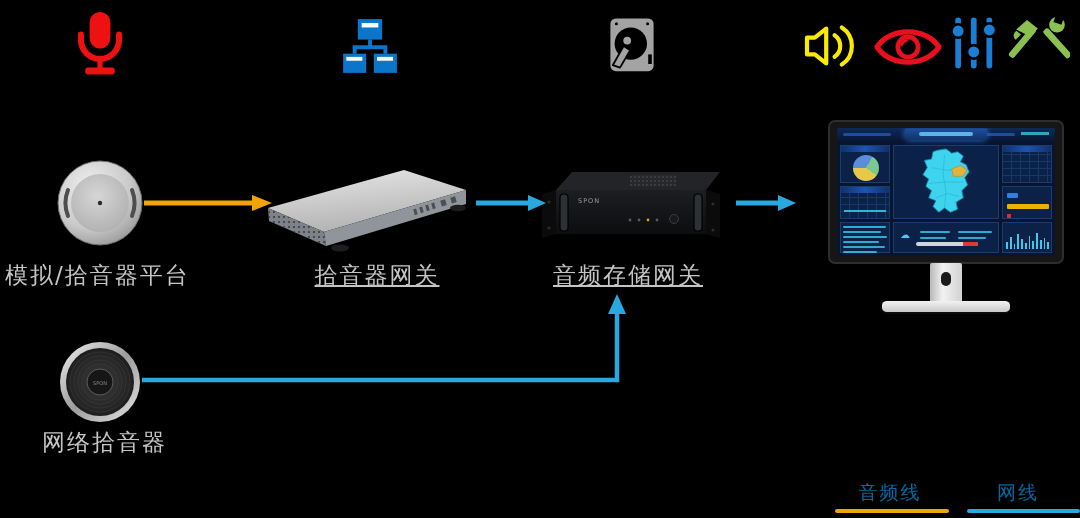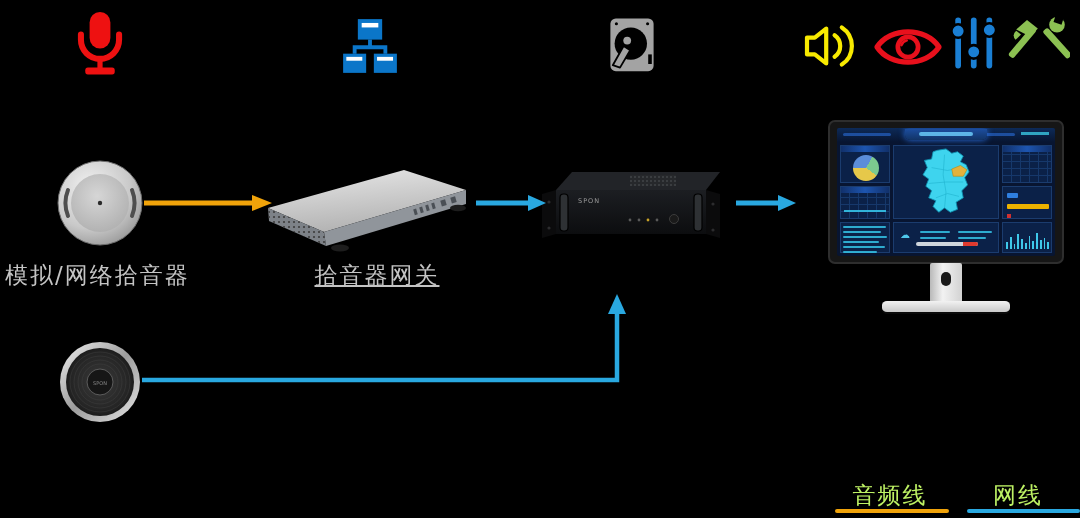--- a/index.html
+++ b/index.html
@@ -1,21 +1,21 @@
 <!DOCTYPE html>
 <html style="--background: #000000; --audio-line: #f0a30a; --network-line: #29a8e0; --label-color: #c4c4c4;"><head>
 <meta charset="utf-8">
 <style>
   html,body{margin:0;padding:0;background:#000;}
   #stage{position:relative;width:1080px;height:518px;background:var(--background,#000);
          font-family:"DejaVu Sans",sans-serif;overflow:hidden;}
   .abs{position:absolute;}
   .label{color:var(--label-color,#c4c4c4);font-size:23px;letter-spacing:2px;white-space:nowrap;}
   .label.center{transform:translateX(-50%);text-decoration:underline;}
-  .legend-label{color:#bef264;font-size:23px;letter-spacing:2px;white-space:nowrap;transform:translateX(-50%);}
+  .legend-label{color:#0369a1;font-size:19px;letter-spacing:2px;white-space:nowrap;transform:translateX(-50%);}
   .legend-line{position:absolute;height:4px;border-radius:2px;}
   .st-audio{stroke:var(--audio-line);}
   .fl-audio{fill:var(--audio-line);}
   .st-net{stroke:var(--network-line);}
   .fl-net{fill:var(--network-line);}
   .ic{display:block;}
   .ic-red{color:#ee1111;}
   .ic-blue{color:#0b76c9;}
   .ic-gray{color:#a3a3a3;}
   .ic-yellow{color:#f8ea00;}
@@ -314,21 +314,23 @@
   <svg class="abs" style="left:734px;top:192px" width="64" height="22">
     <line x1="2" y1="11" x2="46" y2="11" class="st-net" stroke-width="5"></line>
     <polygon points="44,3 44,19 62,11" class="fl-net"></polygon>
   </svg>
 
   <svg class="abs" style="left:138px;top:290px" width="500" height="104">
     <polyline points="4,90 479,90 479,22" fill="none" class="st-net" stroke-width="4.5"></polyline>
     <polygon points="470,24 488,24 479,4" class="fl-net"></polygon>
   </svg>
 
-  <div class="abs label" style="left:5px;top:260px">模拟/网络拾音器</div>
+  <div class="abs label" style="left:5px;top:260px">模拟/拾音器平台</div>
   <div class="abs label center" style="left:377px;top:260px">拾音器网关</div>
+  <div class="abs label center" style="left:628px;top:260px">音频存储网关</div>
+  <div class="abs label" style="left:42px;top:427px">网络拾音器</div>
 
   <div class="abs legend-label" style="left:890px;top:480px">音频线</div>
   <div class="abs legend-line" style="left:835px;top:509px;width:114px;background:var(--audio-line)"></div>
   <div class="abs legend-label" style="left:1018px;top:480px">网线</div>
   <div class="abs legend-line" style="left:967px;top:509px;width:113px;background:var(--network-line)"></div>
 
 </div>
 
 </body></html>

